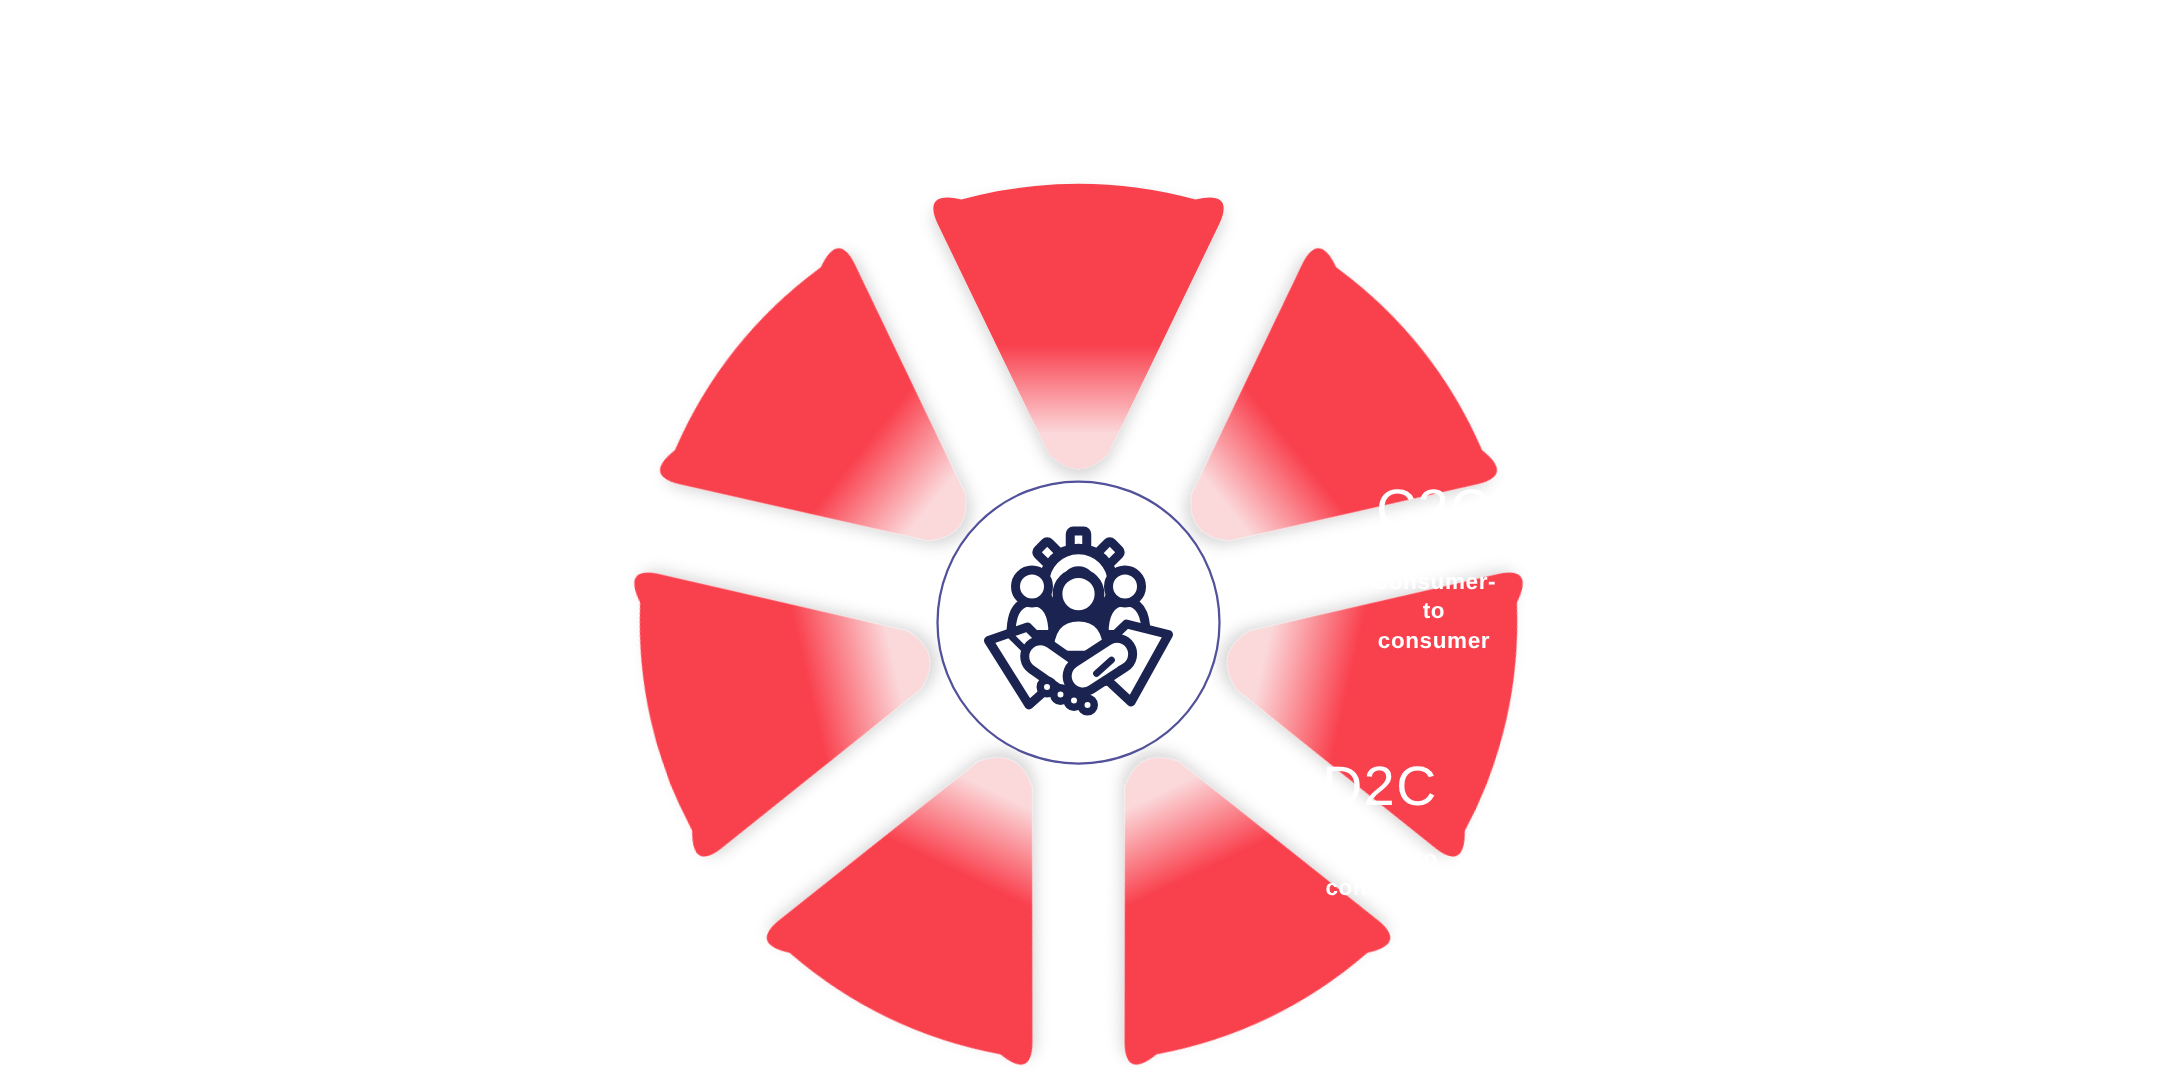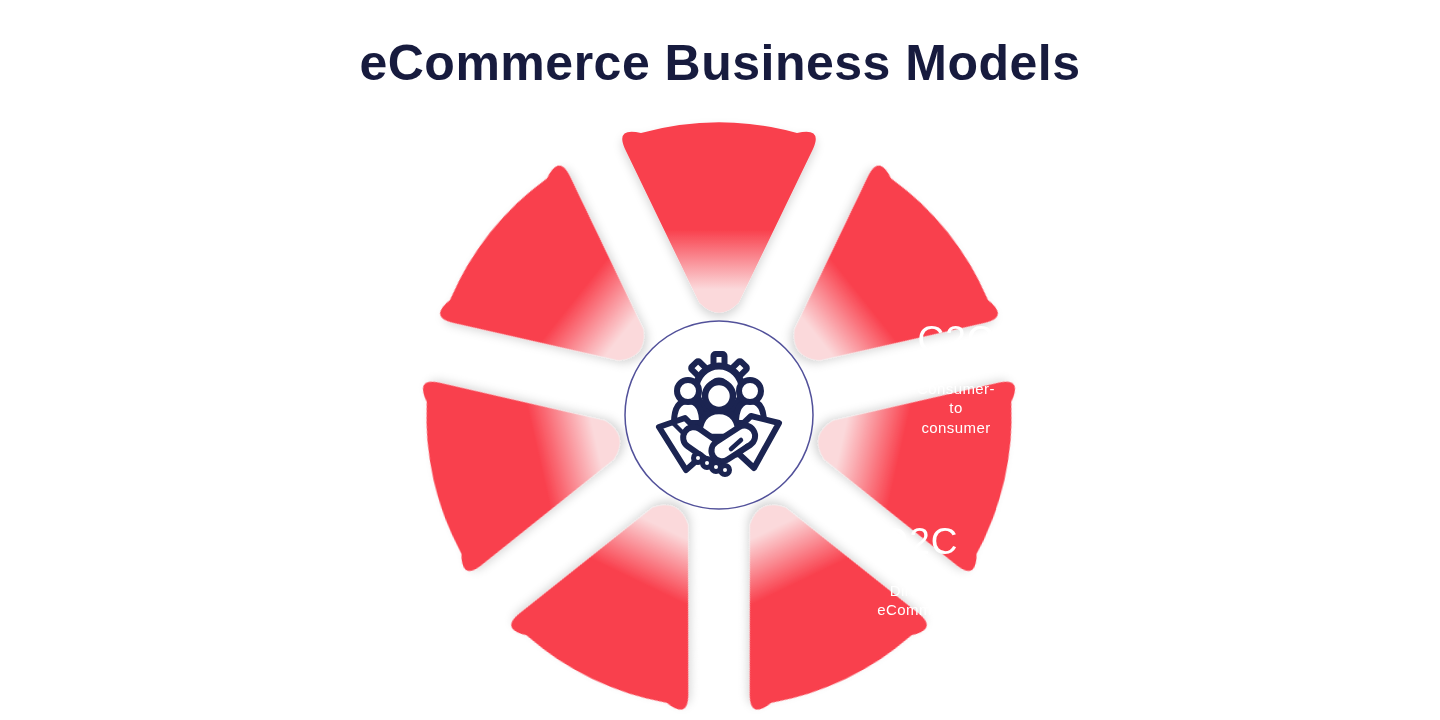--- a/index.html
+++ b/index.html
@@ -23,38 +23,37 @@
   .flower{position:absolute;left:399px;top:95px;width:640px;height:640px;}
   .flower svg{position:absolute;left:0;top:0;}
   .model{
     position:absolute;transform:translate(-50%,-50%);
     text-align:center;color:var(--label);pointer-events:none;white-space:nowrap;
   }
   .model .code{
     font-size:37px;font-weight:400;letter-spacing:1px;line-height:1.05;
   }
   .model .sub{
-    margin-top:19px;font-size:15px;font-weight:400;letter-spacing:0.4px;
+    margin-top:19px;font-size:15px;font-weight:700;letter-spacing:0.4px;
     line-height:1.3;white-space:pre-line;
   }
   
   .m0{left:720px;top:201px;}
   .m1{left:882px;top:283px;}
   .m2{left:913px;top:455px;}
   .m3{left:810px;top:598px;}
   .m4{left:630px;top:596px;}
-  .m5{left:521px;top:476px;}
+  .m5{left:521px;top:459px;text-align:right;}
   .m6{left:557px;top:284px;}
 </style>
 </head>
 <body>
 
 <div class="stage">
 
-  <h1 class="page-title">eCommerce Business Models</h1>
 
   <div class="flower">
     <svg id="flower-svg" width="640" height="640" viewBox="-320 -320 640 640">
       <defs>
         <linearGradient id="petalGrad" x1="0" y1="-96" x2="0" y2="-195" gradientUnits="userSpaceOnUse">
           <stop offset="0" stop-color="var(--pink)"></stop>
           <stop offset="0.3" stop-color="var(--pink)"></stop>
           <stop offset="0.9" stop-color="var(--red)"></stop>
         </linearGradient>
         <filter id="petalShadow" x="-40%" y="-40%" width="180%" height="180%">
@@ -142,21 +141,21 @@
 government</div>
     </div>
     <div class="model m4">
       <div class="code">C2B</div>
       <div class="sub">Consumer-to
 business</div>
     </div>
     <div class="model m5">
       <div class="code">D2C</div>
       <div class="sub">Direct-to
-eCommerce</div>
+consumer</div>
     </div>
     <div class="model m6">
       <div class="code">C2C</div>
       <div class="sub">Consumer-to
 consumer</div>
     </div>
   </div>
 </div>
 
 </body></html>

